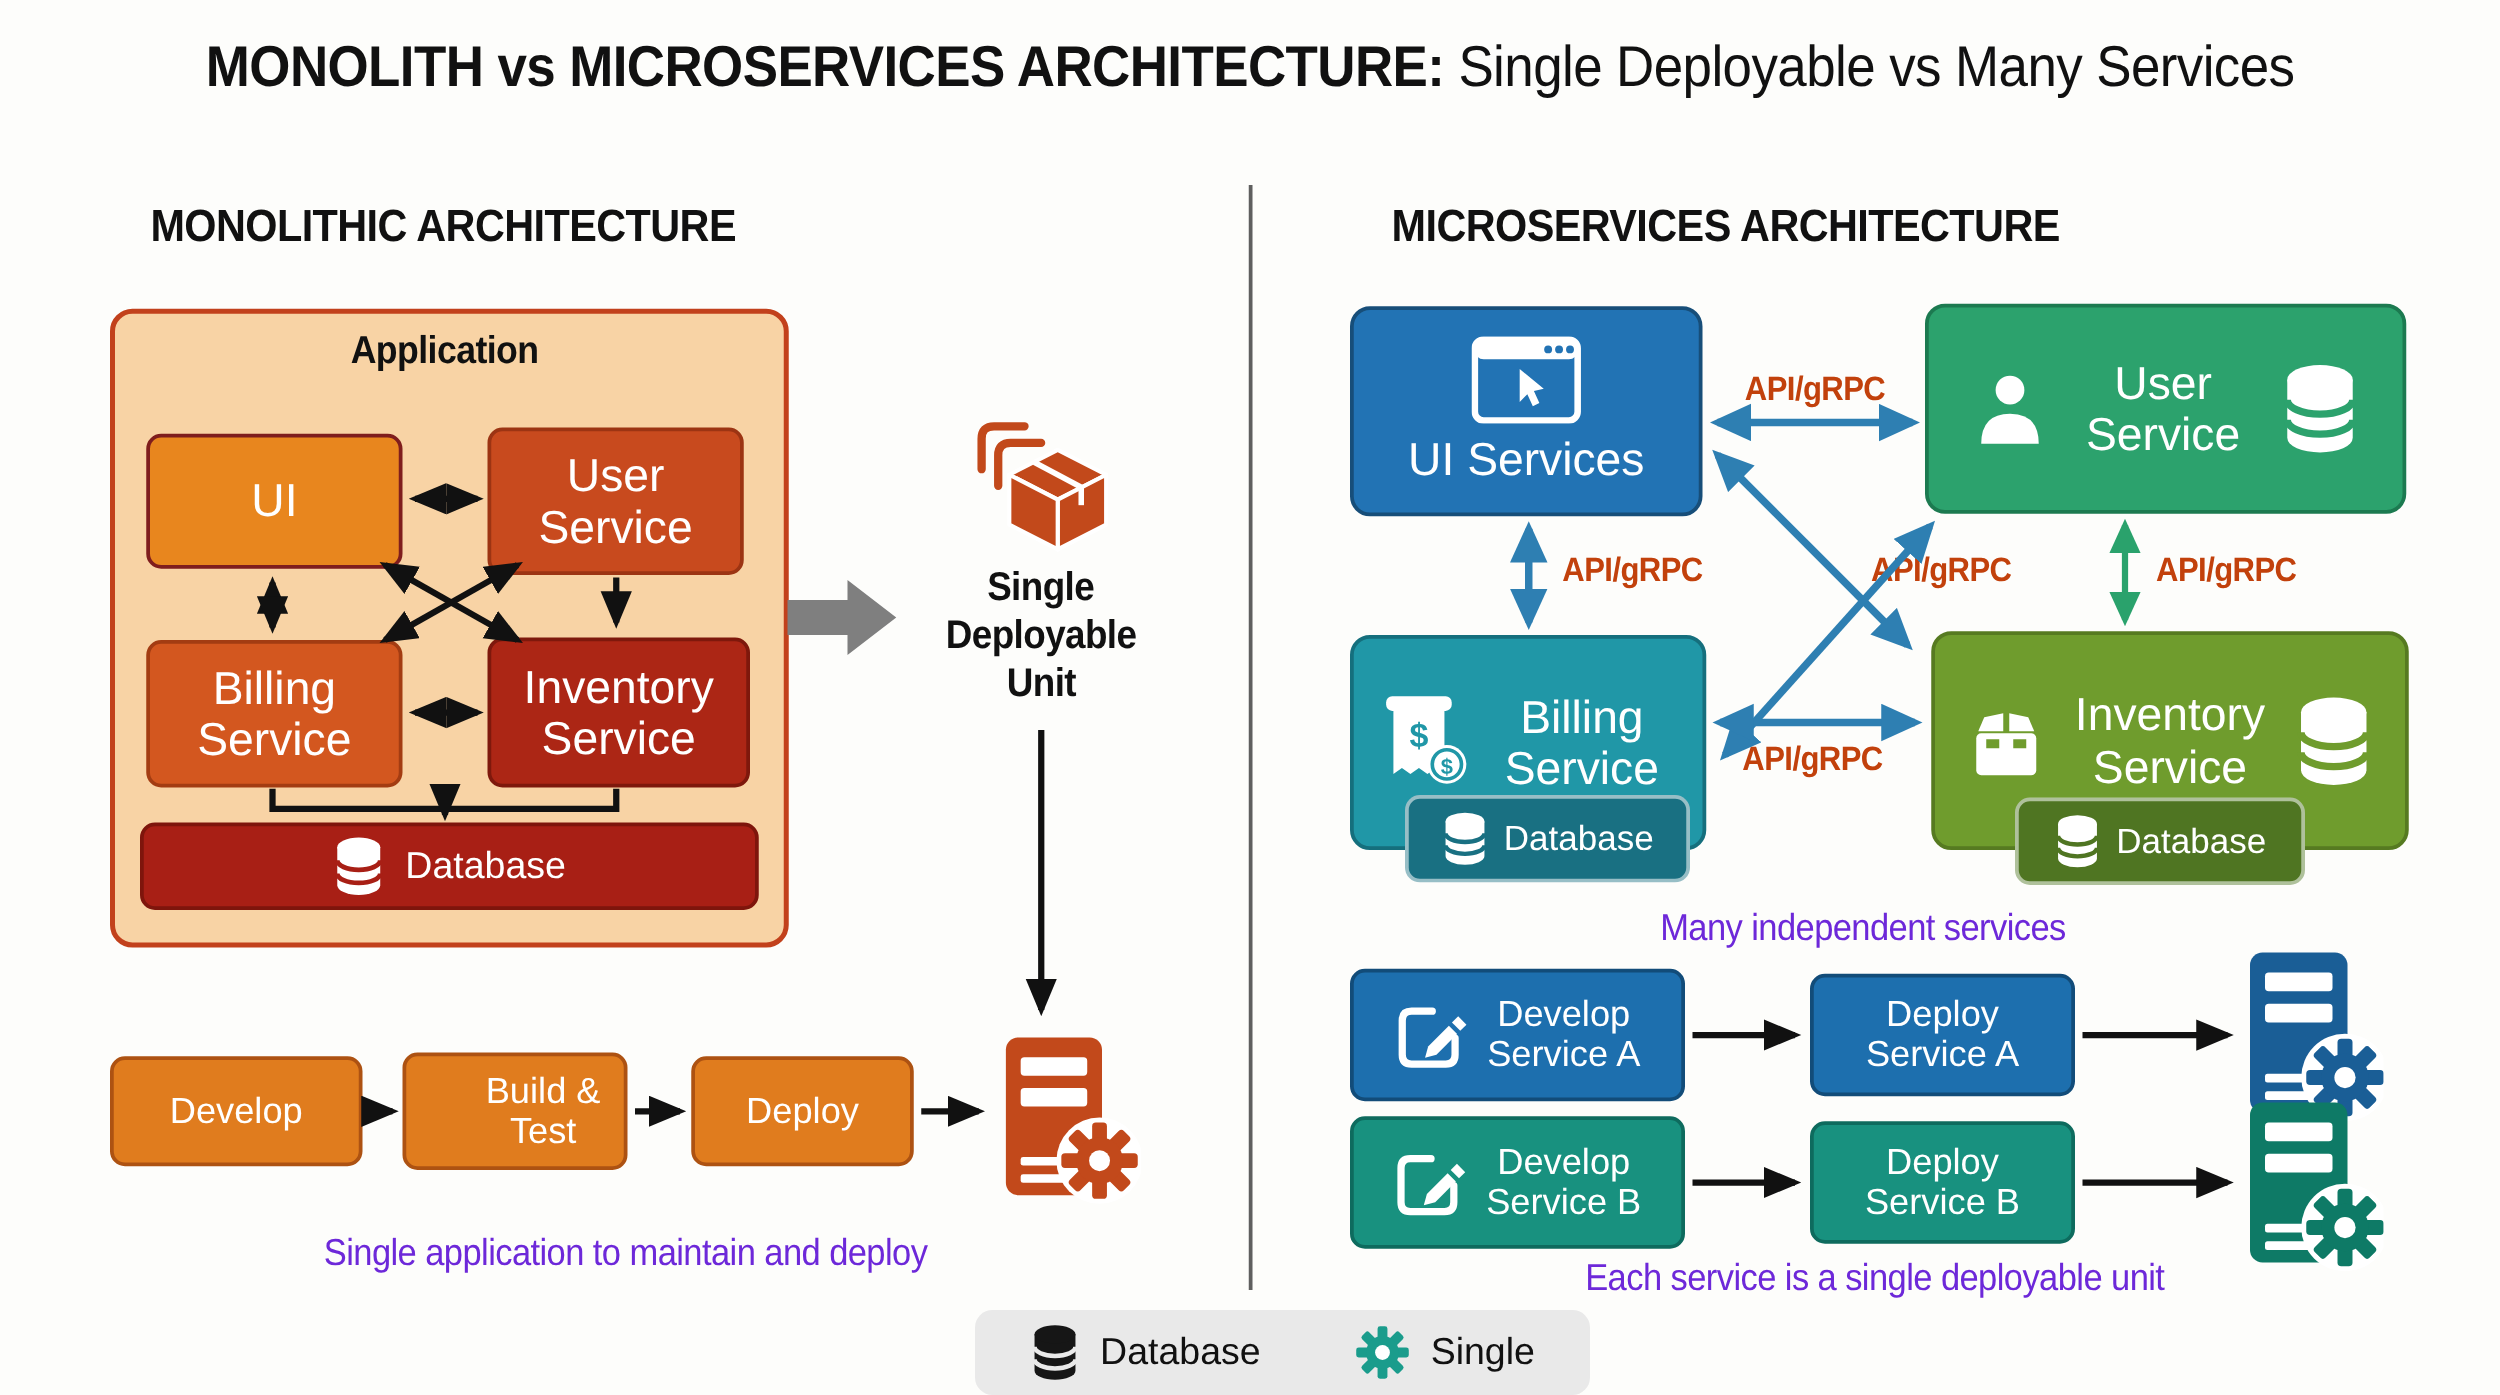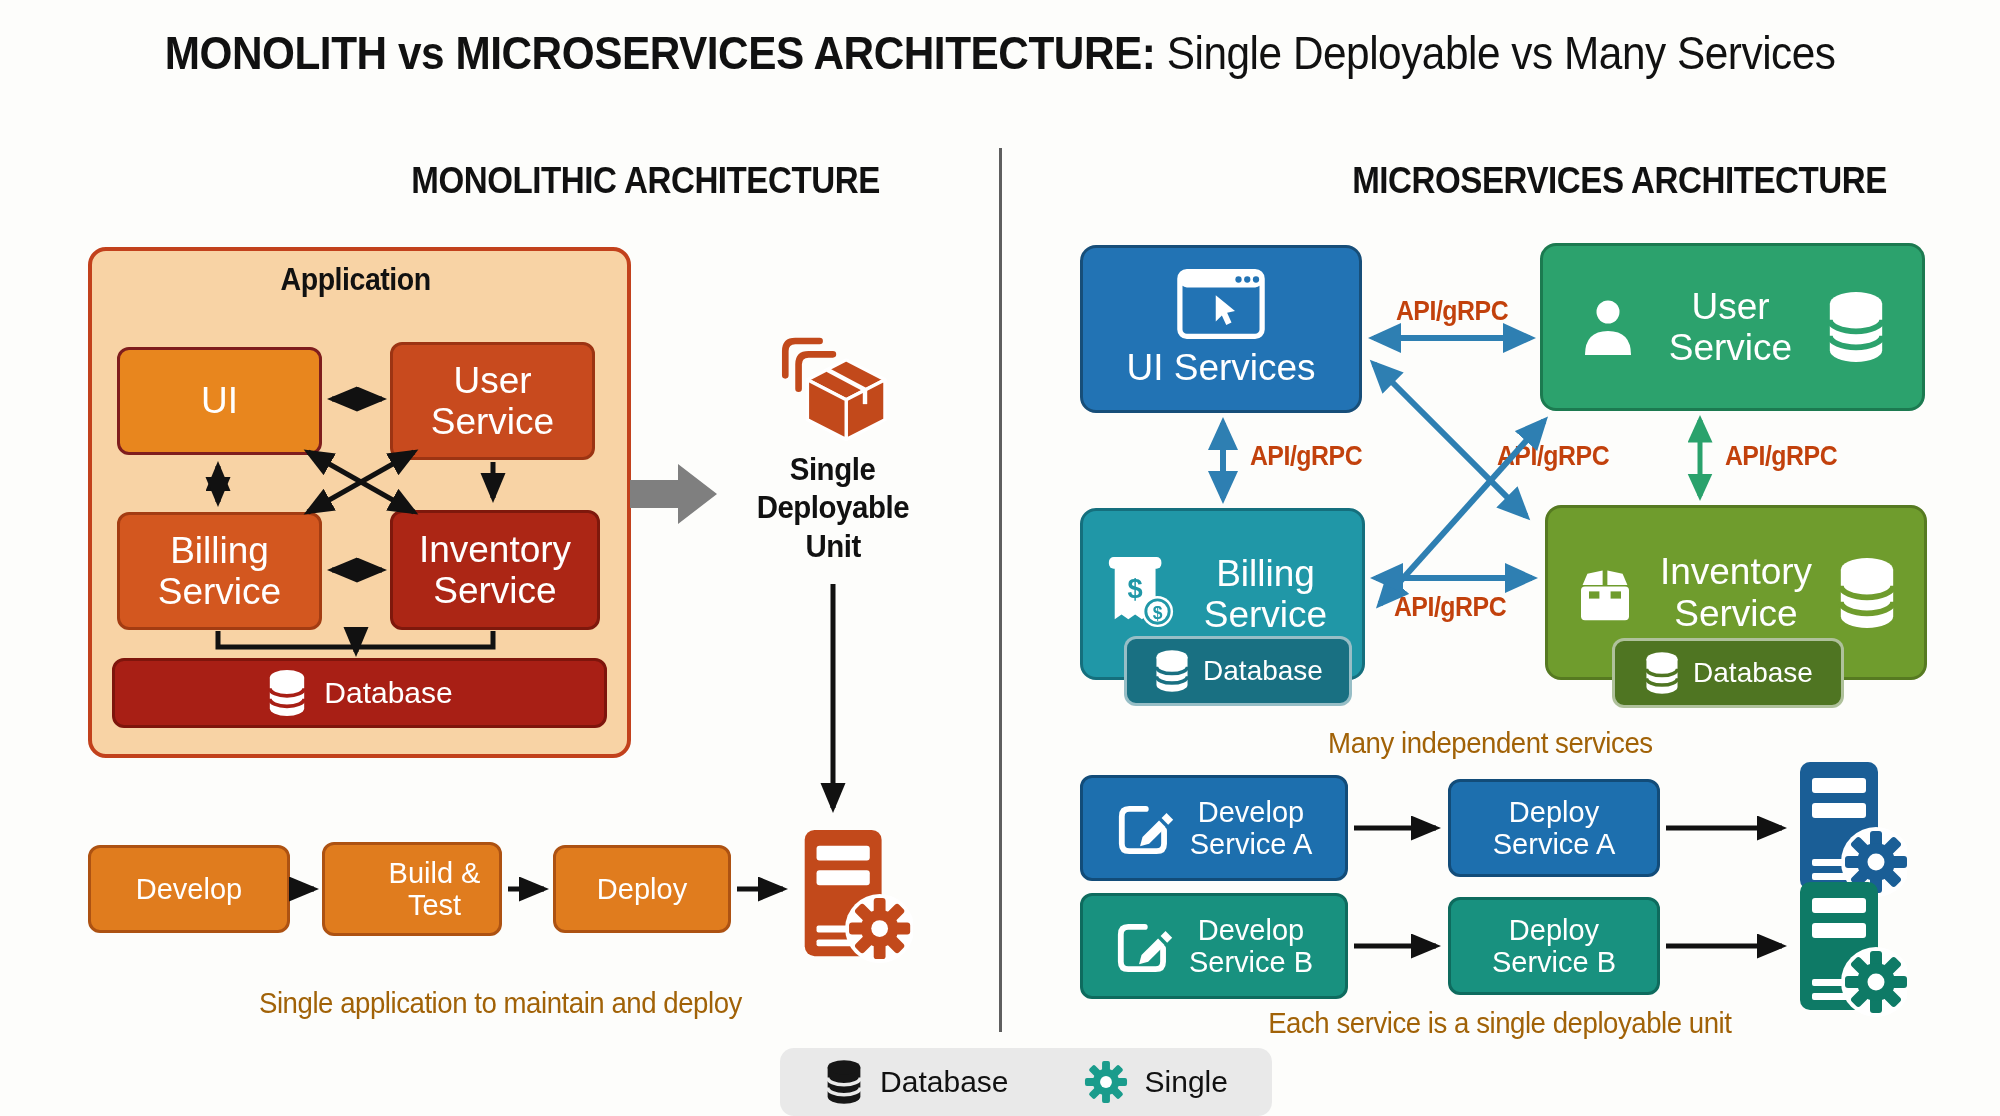--- a/index.html
+++ b/index.html
@@ -3,35 +3,35 @@
 <meta charset="utf-8">
 <style>
   html,body{margin:0;padding:0;background:#ffffff;}
   .canvas{position:relative;width:2000px;height:1116px;background:#fdfdfb;overflow:hidden;
           font-family:"Liberation Sans",sans-serif;color:#111;}
   .abs{position:absolute;}
   .cond{display:inline-block;transform:scaleX(.92);transform-origin:50% 50%;letter-spacing:-.5px;}
   .center{text-align:center;}
   .title{left:0;right:0;top:26px;text-align:center;font-size:46px;white-space:nowrap;}
   .title .bold{font-weight:bold;}
-  .sec-header{font-size:36px;font-weight:bold;text-align:right;}
+  .sec-header{font-size:36px;font-weight:bold;text-align:left;}
   .box{position:absolute;display:flex;align-items:center;justify-content:center;
        border-radius:12px;color:#fff;font-size:37px;line-height:1.12;text-align:center;
        box-sizing:border-box;}
   
   .app-box{left:88px;top:247px;width:535px;height:503px;background:var(--mono-app-bg);
            border:4px solid var(--mono-app-border);border-radius:18px;}
   .app-label{left:88px;top:262px;width:535px;text-align:center;font-size:31px;font-weight:bold;}
   .m-ui{left:117px;top:347px;width:205px;height:108px;background:var(--mono-ui);border:3px solid #7f1d1d;}
   .m-user{left:390px;top:342px;width:205px;height:118px;background:var(--mono-user);border:3px solid #9c3413;}
   .m-billing{left:117px;top:512px;width:205px;height:118px;background:var(--mono-billing);border:3px solid #a33c12;}
   .m-inventory{left:390px;top:510px;width:210px;height:120px;background:var(--mono-inventory);border:3px solid #7e180c;}
   .m-db{left:112px;top:658px;width:495px;height:70px;background:var(--mono-db);border:3px solid #7e150c;
         gap:16px;font-size:30px;}
-  .caption{font-size:30px;color:#a16207;}
+  .caption{font-size:30px;color:#6d28d9;}
   .pipe{background:var(--pipe-orange);border:3px solid var(--pipe-orange-border);font-size:29px;}
   .p-dev{left:88px;top:845px;width:202px;height:88px;}
   .p-build{left:322px;top:842px;width:180px;height:94px;padding-left:45px;}
   .p-deploy{left:553px;top:845px;width:178px;height:88px;}
   .sdu-text{left:733px;top:450px;width:200px;text-align:center;font-size:32px;font-weight:bold;line-height:1.2;}
   .divider{left:999px;top:148px;width:3px;height:884px;background:#5f5f5f;}
   
   .ms-ui{left:1080px;top:245px;width:282px;height:168px;background:var(--ms-ui);border:3px solid #174e79;
          border-radius:16px;flex-direction:column;gap:8px;}
   .ms-user{left:1540px;top:243px;width:385px;height:168px;background:var(--ms-user);border:3px solid #1c7a50;

